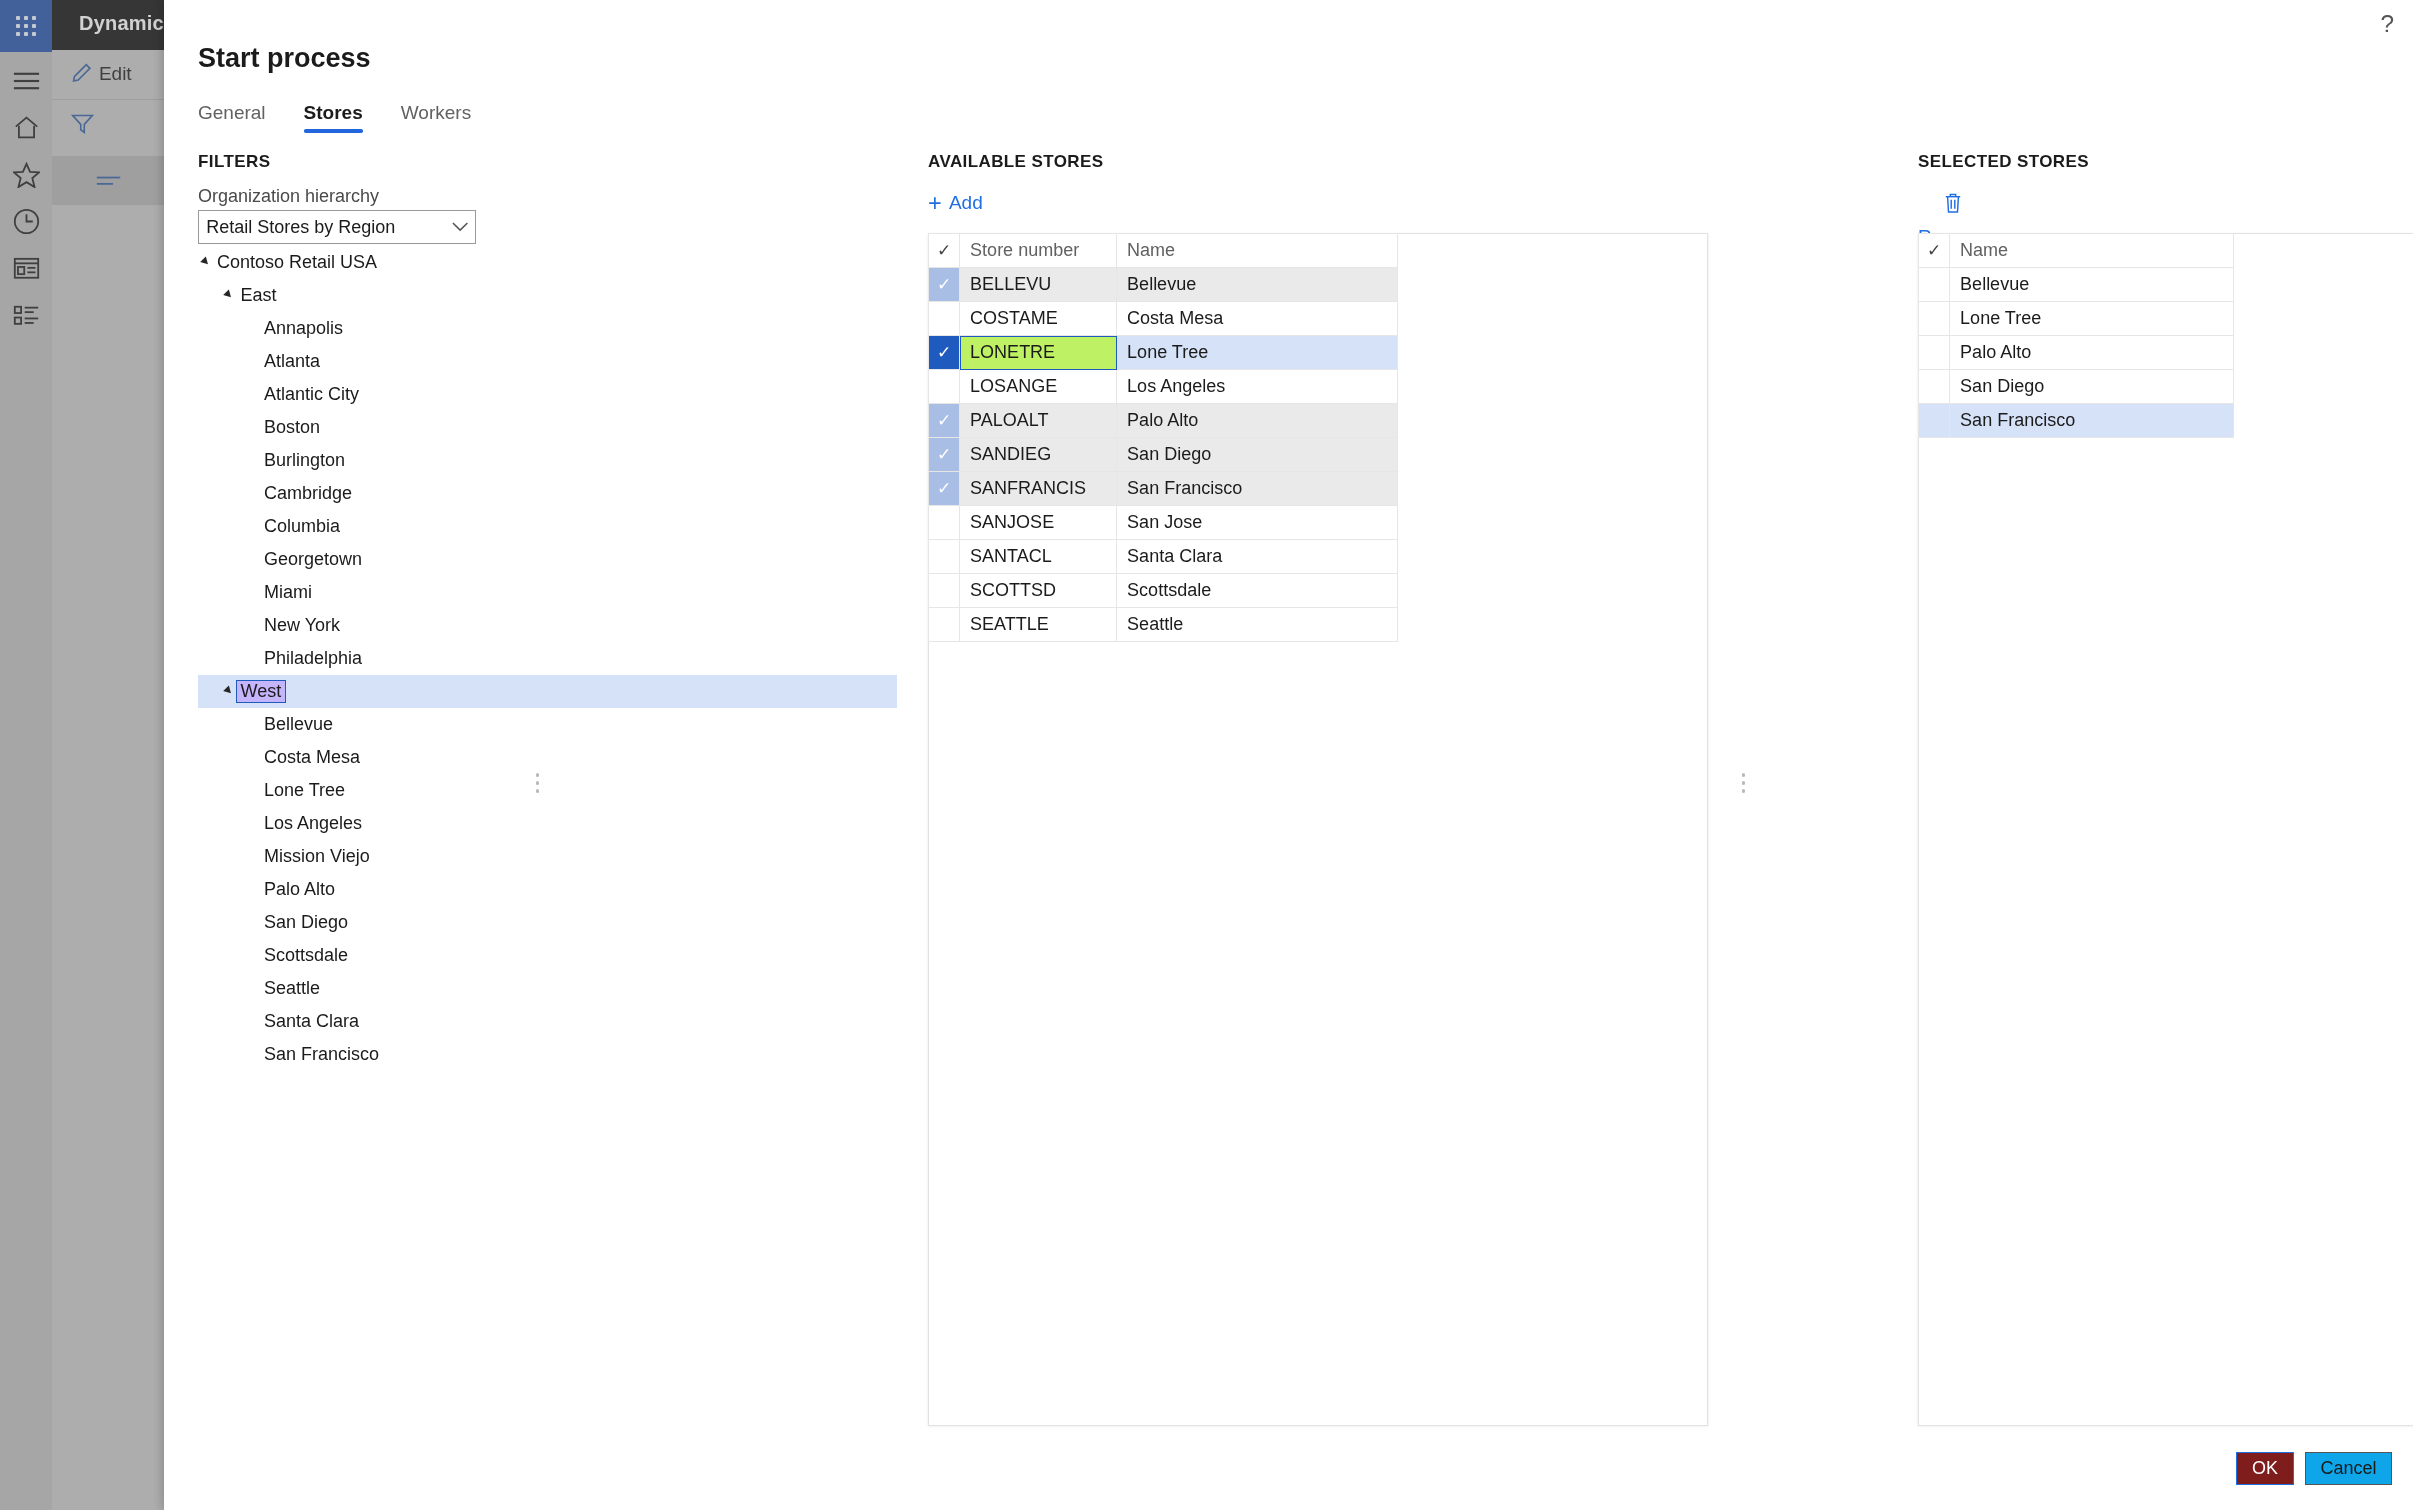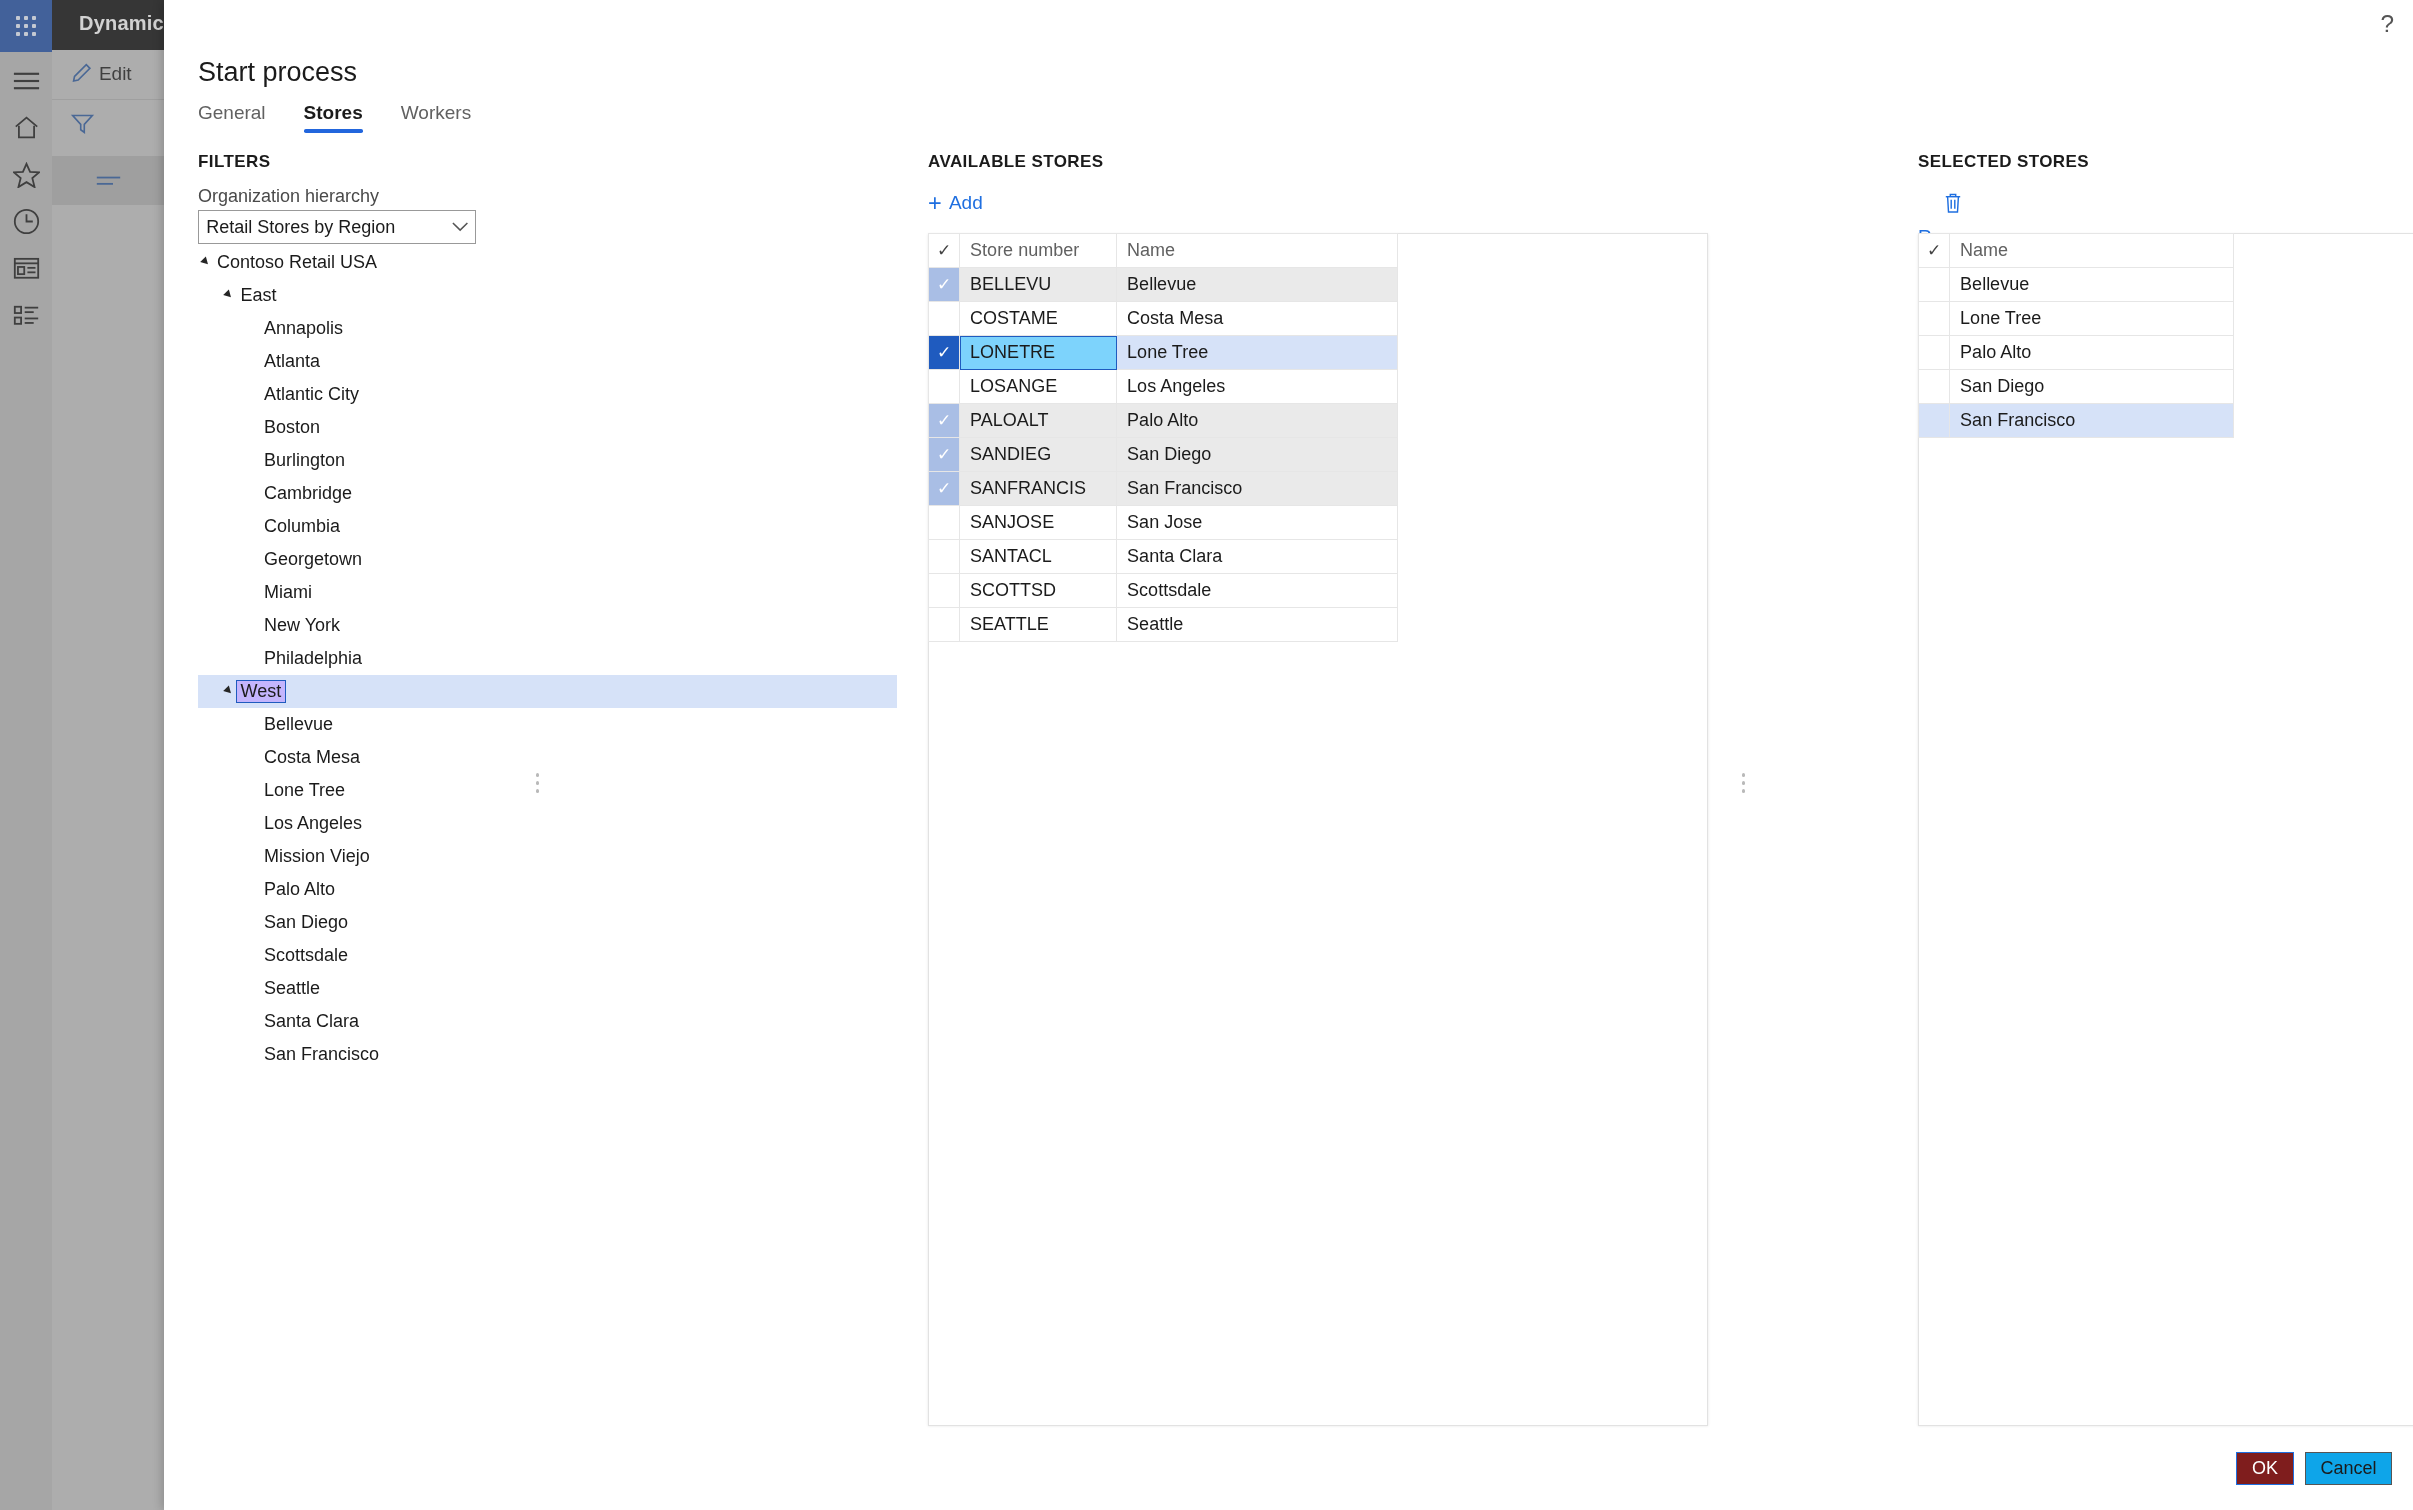--- a/index.html
+++ b/index.html
@@ -89,22 +89,22 @@
   #dialog {
     position:absolute; left:164px; top:0; width:2250px; height:1510px;
     background:#ffffff;
     box-shadow:-2.7px 0 9px rgba(0,0,0,.18);
   }
   .help-icon {
     position:absolute; right:20px; top:11.8px; font-size:24.4px; color:#555;
     line-height:1; cursor:pointer;
   }
   .dlg-title {
-    position:absolute; left:34px; top:57px;
-    font-size:27px; font-weight:400; color:#1b1b1b;
+    position:absolute; left:34px; top:43px;
+    font-size:27px; font-weight:700; color:#1b1b1b;
   }
   .tabs { position:absolute; left:34px; top:102px; display:flex; gap:38px; }
   .tab {
     font-size:19px; color:#616161; padding-bottom:9px; cursor:pointer;
     position:relative;
   }
   .tab.active { color:#1b1b1b; font-weight:700; }
   .tab.active::after {
     content:""; position:absolute; left:0; right:0; bottom:0; height:3.6px;
     background:#2266dd; border-radius:1.8px;
@@ -177,21 +177,21 @@
   }
   td.ck .chk, th.ck .chk { font-size:17px; line-height:1; }
   th.ck .chk { color:#444; }
   tr.row-checked td.ck { background:#a9bee5; }
   tr.row-checked td.ck .chk { color:#ffffff; }
   tr.row-checked td { background:#eaeaea; }
   tr.row-active td.ck { background:#1f5bbf; }
   tr.row-active td.ck .chk { color:#fff; }
   tr.row-active td { background:#d6e2f8; }
   tr.row-active td.focuscell {
-    background:#7dd3fc; outline:1.8px solid #1f5bbf; outline-offset:-1.8px;
+    background:#bef264; outline:1.8px solid #1f5bbf; outline-offset:-1.8px;
   }
   tr.row-hl td { background:#d6e2f8; }
 
   
   .footer { position:absolute; right:22px; bottom:25px; display:flex; gap:11px; }
   .btn {
     min-width:58px; height:33px; font-size:18px; cursor:pointer;
     display:flex; align-items:center; justify-content:center; padding:0 14.5px;
   }
   .btn.primary { background:#7f1d1d; color:#fff; border:0.9px solid #1f6fe0; }

